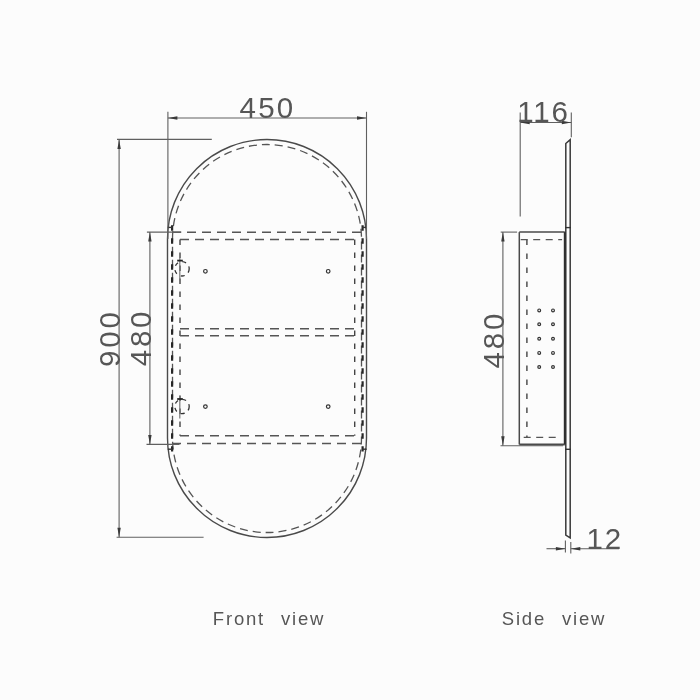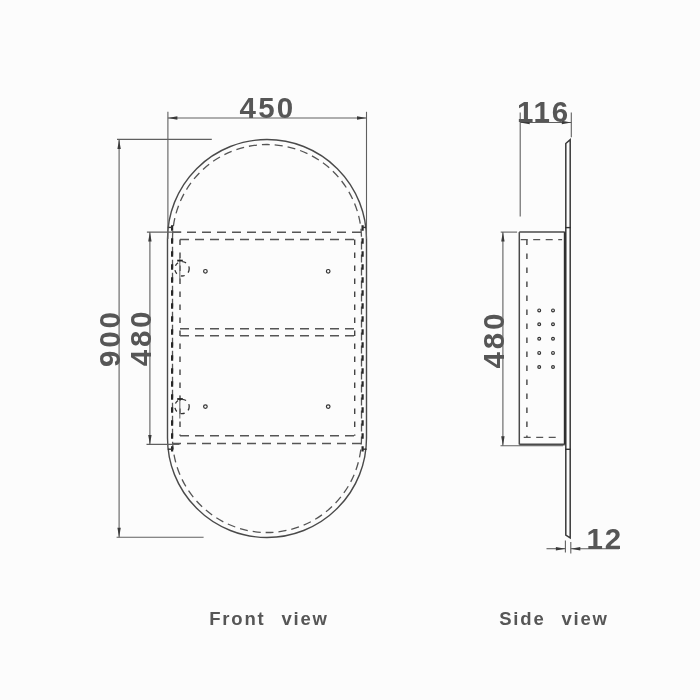--- a/index.html
+++ b/index.html
@@ -1,16 +1,16 @@
 <!DOCTYPE html>
 <html><head>
 <meta charset="utf-8">
 <style>
   html,body{margin:0;padding:0;background:#fcfcfc;}
-  #page{width:700px;height:700px;position:relative;background:#fcfcfc;font-weight:bold;}
+  #page{width:700px;height:700px;position:relative;background:#fcfcfc;}
   svg text{font-family:"Liberation Sans", sans-serif;fill:#565656;}
 </style>
 </head>
 <body>
 <div id="page">
 <svg width="700" height="700" viewBox="0 0 700 700">
 
   <path d="M 167.5 239 A 99.5 99.5 0 0 1 366.5 239 L 366.5 438 A 99.5 99.5 0 0 1 167.5 438 Z" fill="none" stroke="#4a4a4a" stroke-width="1.4"></path>
 
   <path d="M 172.5 239 A 94.5 94.5 0 0 1 361.5 239 L 361.5 438 A 94.5 94.5 0 0 1 172.5 438 Z" fill="none" stroke="#555555" stroke-width="1.3" stroke-dasharray="8 5"></path>

